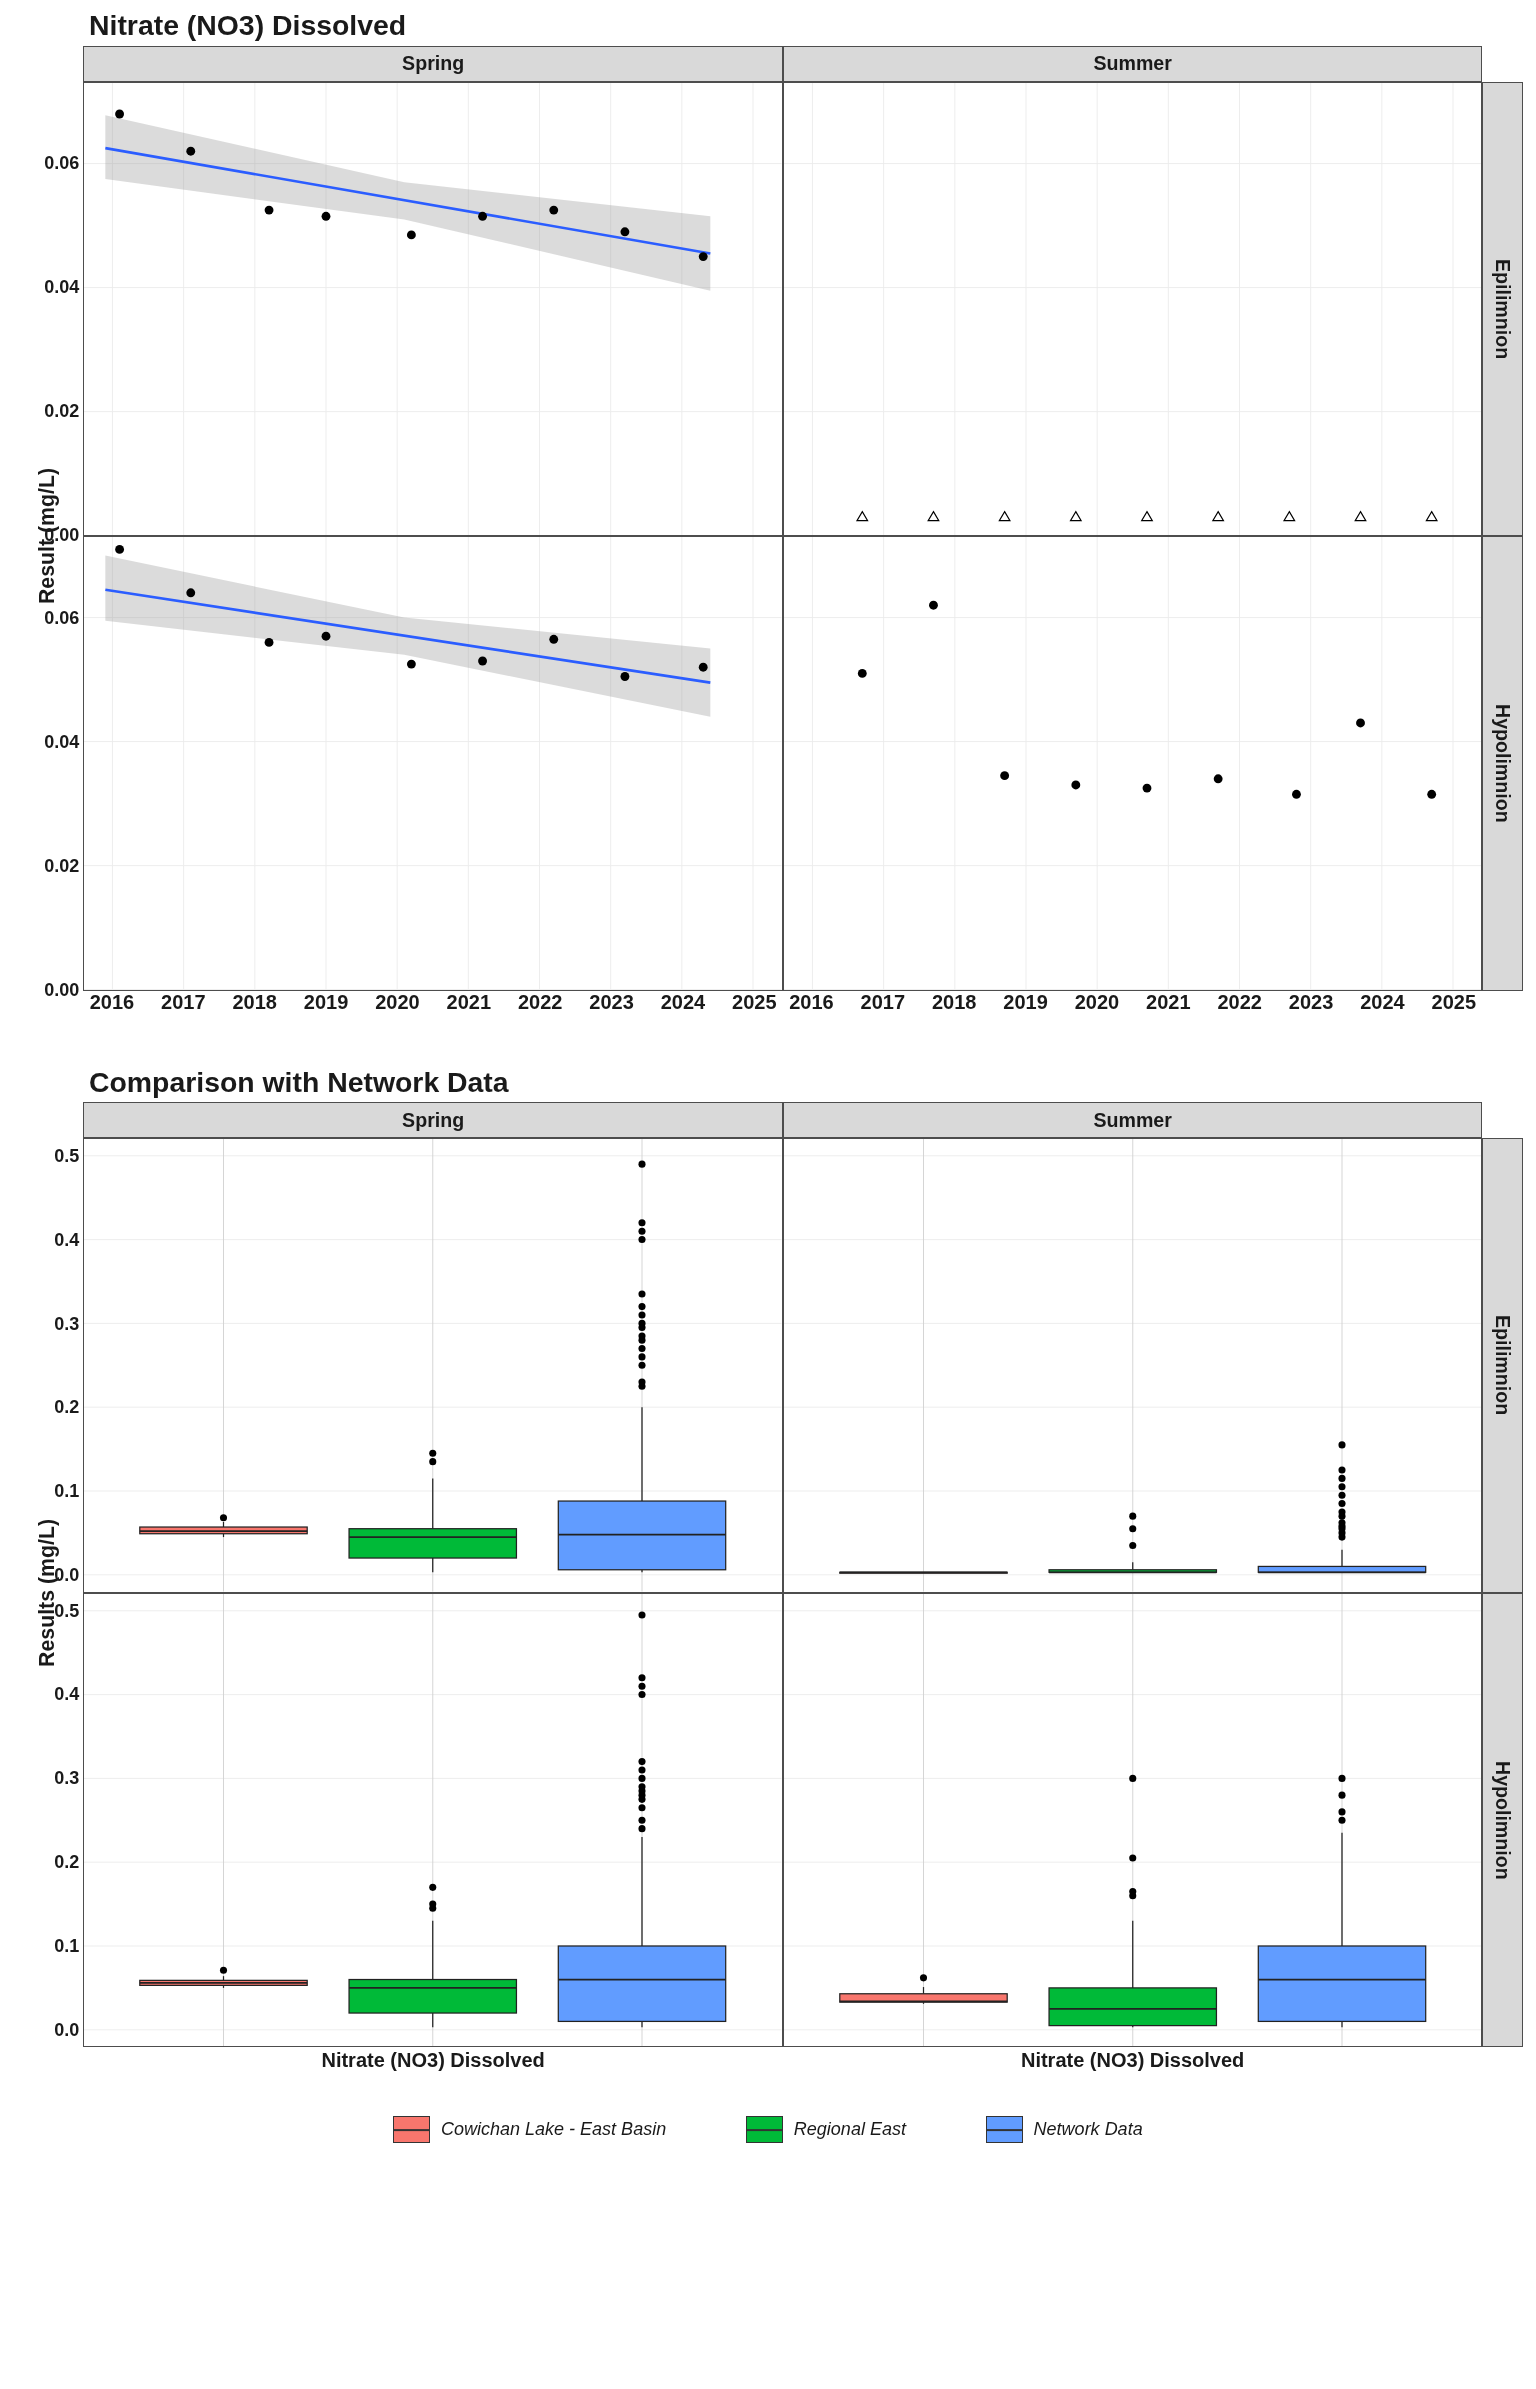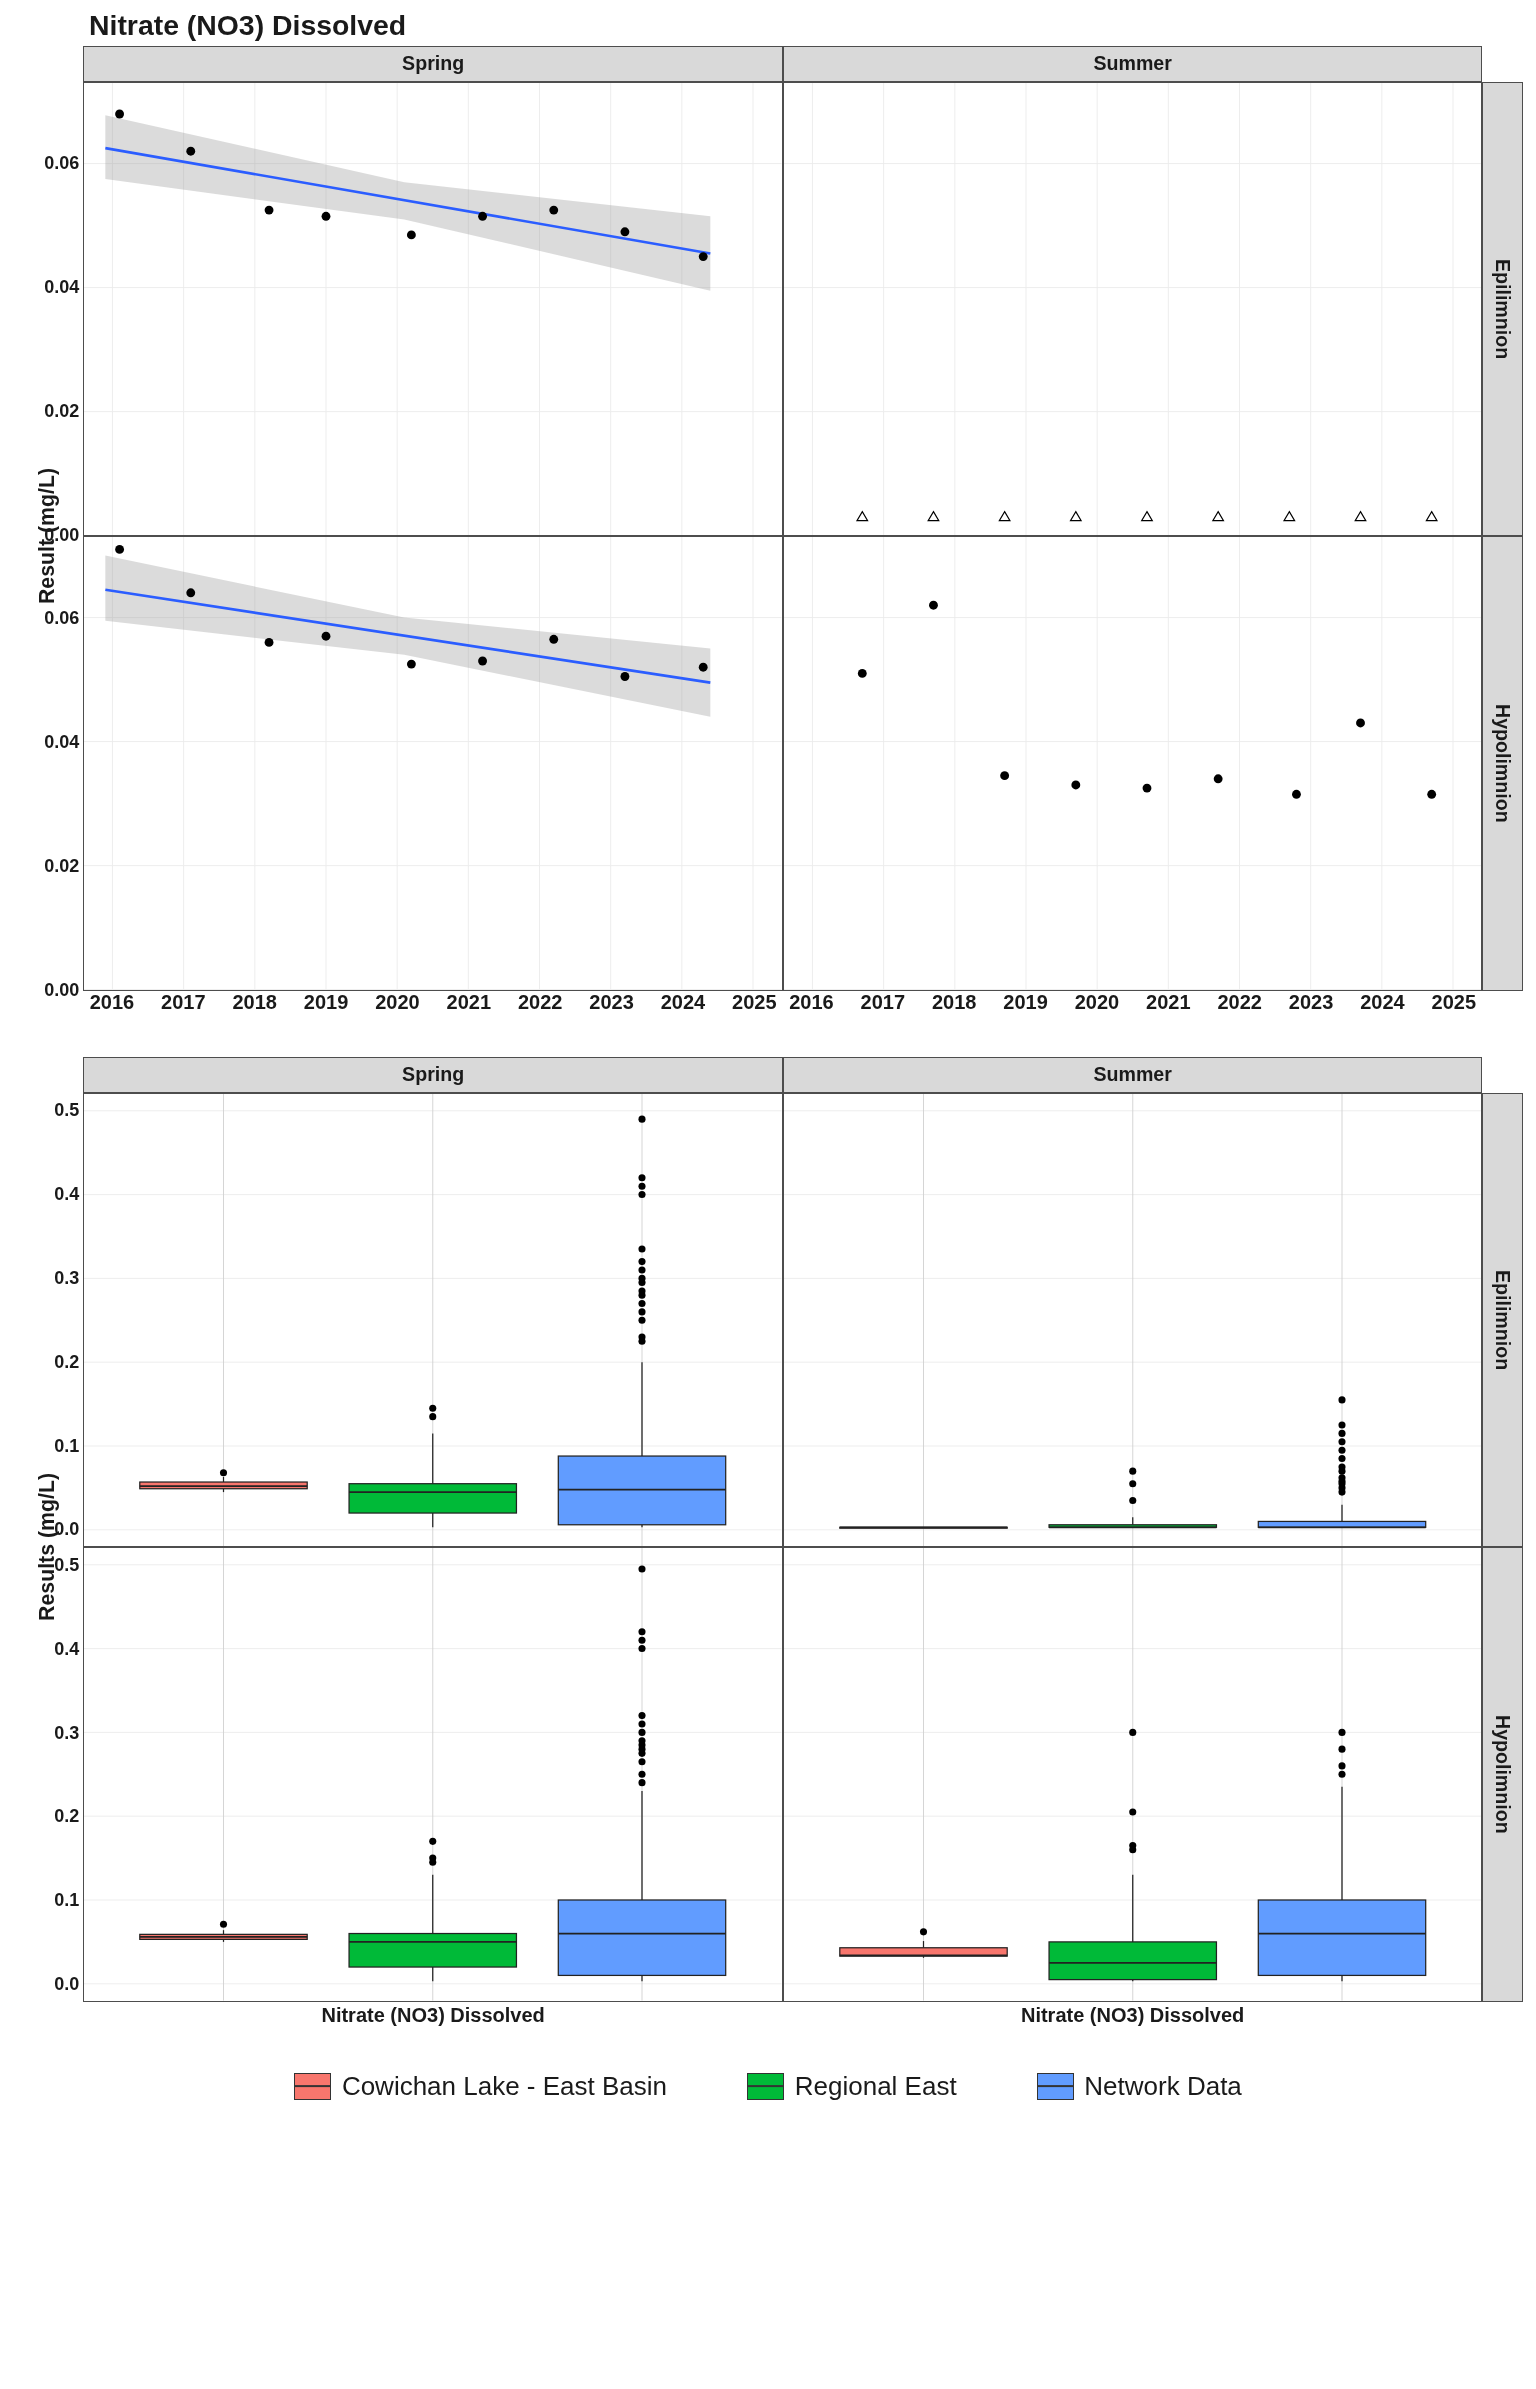--- a/index.html
+++ b/index.html
@@ -98,21 +98,22 @@
     position: absolute;
     right: 0;
     transform: translateY(-50%);
   }
   
   .legend {
     display: flex;
     gap: 80px;
     justify-content: center;
     padding: 44px 0 18px 0;
-    font-size: 26px;
+    font-size: 18px;
+    font-style: italic;
   }
   .legend-item { display: flex; align-items: center; gap: 10.7px;}
   .swatch {
     width: 37px; height: 27px; border: 1.8px solid #333; position: relative;
   }
   .swatch::after {
     content: ""; position: absolute; left: 0; right: 0; top: 50%; height: 1.8px; background: #333; transform: translateY(-50%);
   }
 </style>
 </head>
@@ -286,20 +287,21 @@
         <div style="position: absolute; left: 85.7143%; transform: translateX(-50%);">2024</div>
         <div style="position: absolute; left: 95.9184%; transform: translateX(-50%);">2025</div>
       </div>
     <div></div>
   </div>
 </div>
 
 <div style="height:44px"></div>
 
 <div class="figure">
+  <div class="fig-title">Comparison with Network Data</div>
 
   <div class="facets" id="box-grid" style="height:942px;">
     <div></div>
     <div class="facet-col-header">Spring</div>
     <div class="facet-col-header">Summer</div>
     <div></div>
 
     <div class="yaxis-title">
         <span>Results (mg/L)</span>
       </div>

